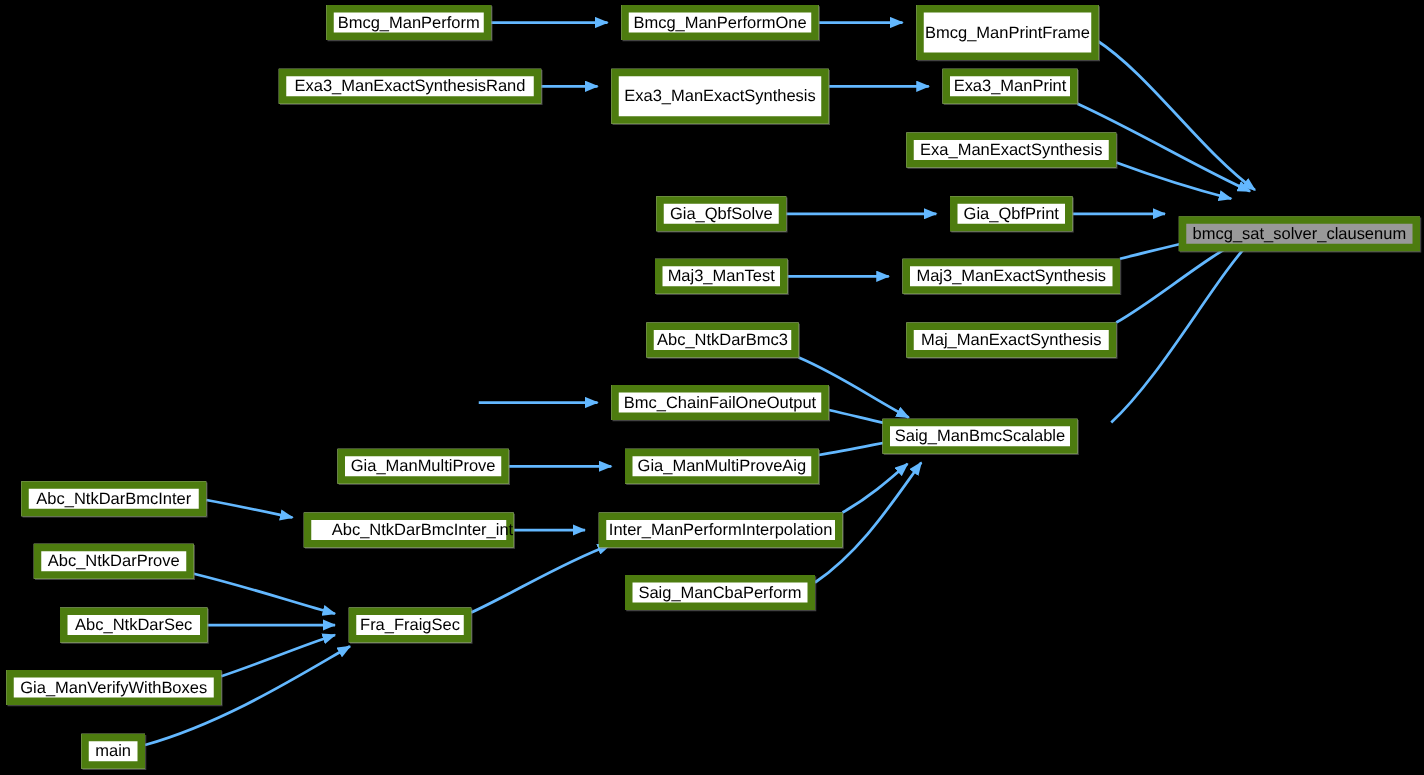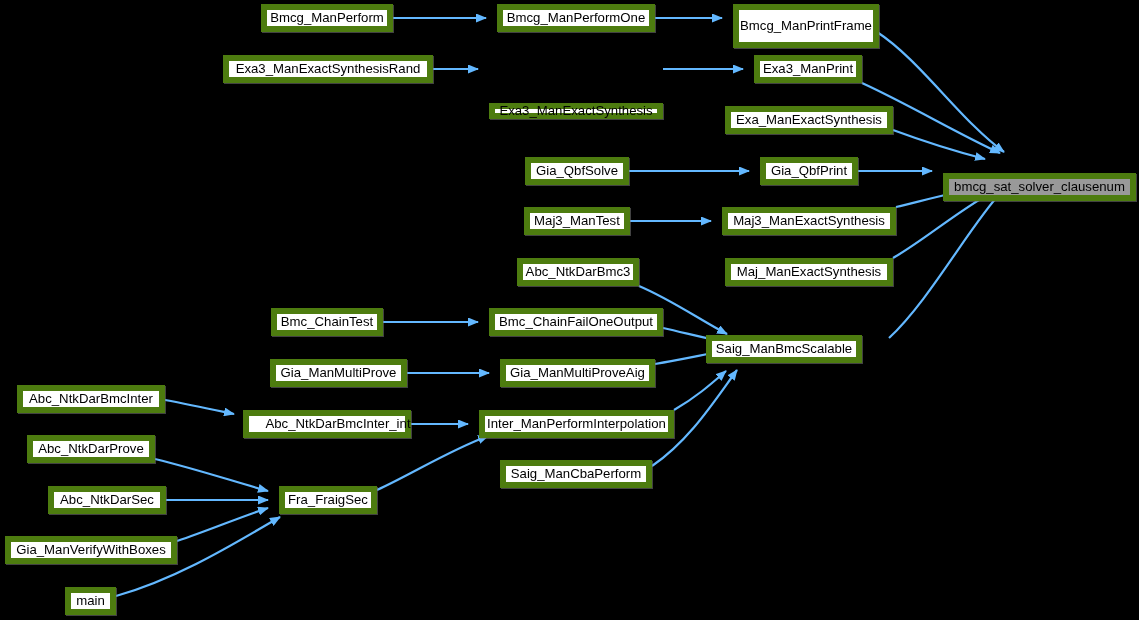--- a/index.html
+++ b/index.html
@@ -85,21 +85,21 @@
     </div>
     <div class="node" style="left: 497px; top: 4px; width: 158px; height: 28px;">
       <span>Bmcg_ManPerformOne</span>
     </div>
     <div class="node" style="left: 733px; top: 4px; width: 146px; height: 44px;">
       <span>Bmcg_ManPrintFrame</span>
     </div>
     <div class="node" style="left: 223px; top: 55px; width: 210px; height: 28px;">
       <span>Exa3_ManExactSynthesisRand</span>
     </div>
-    <div class="node" style="left: 489px; top: 55px; width: 174px; height: 16px; margin-top: 48px;">
+    <div class="node" style="left: 489px; top: 55px; width: 174px; height: 44px;">
       <span>Exa3_ManExactSynthesis</span>
     </div>
     <div class="node" style="left: 754px; top: 55px; width: 108px; height: 28px;">
       <span>Exa3_ManPrint</span>
     </div>
     <div class="node" style="left: 725px; top: 106px; width: 168px; height: 28px;">
       <span>Exa_ManExactSynthesis</span>
     </div>
     <div class="node target" style="left: 943px; top: 157px; width: 193px; height: 28px;">
       <span>bmcg_sat_solver_clausenum</span>
@@ -114,23 +114,20 @@
       <span>Maj3_ManTest</span>
     </div>
     <div class="node" style="left: 722px; top: 207px; width: 174px; height: 28px;">
       <span>Maj3_ManExactSynthesis</span>
     </div>
     <div class="node" style="left: 517px; top: 258px; width: 122px; height: 28px;">
       <span>Abc_NtkDarBmc3</span>
     </div>
     <div class="node" style="left: 725px; top: 258px; width: 168px; height: 28px;">
       <span>Maj_ManExactSynthesis</span>
-    </div>
-    <div class="node" style="left: 271px; top: 308px; width: 112px; height: 28px;">
-      <span>Bmc_ChainTest</span>
     </div>
     <div class="node" style="left: 489px; top: 308px; width: 174px; height: 28px;">
       <span>Bmc_ChainFailOneOutput</span>
     </div>
     <div class="node" style="left: 706px; top: 335px; width: 156px; height: 28px; text-align: center;">
       <span>Saig_ManBmcScalable</span>
     </div>
     <div class="node" style="left: 258px; top: 359px; width: 137px; height: 28px; margin-left: 12px;">
       <span>Gia_ManMultiProve</span>
     </div>

